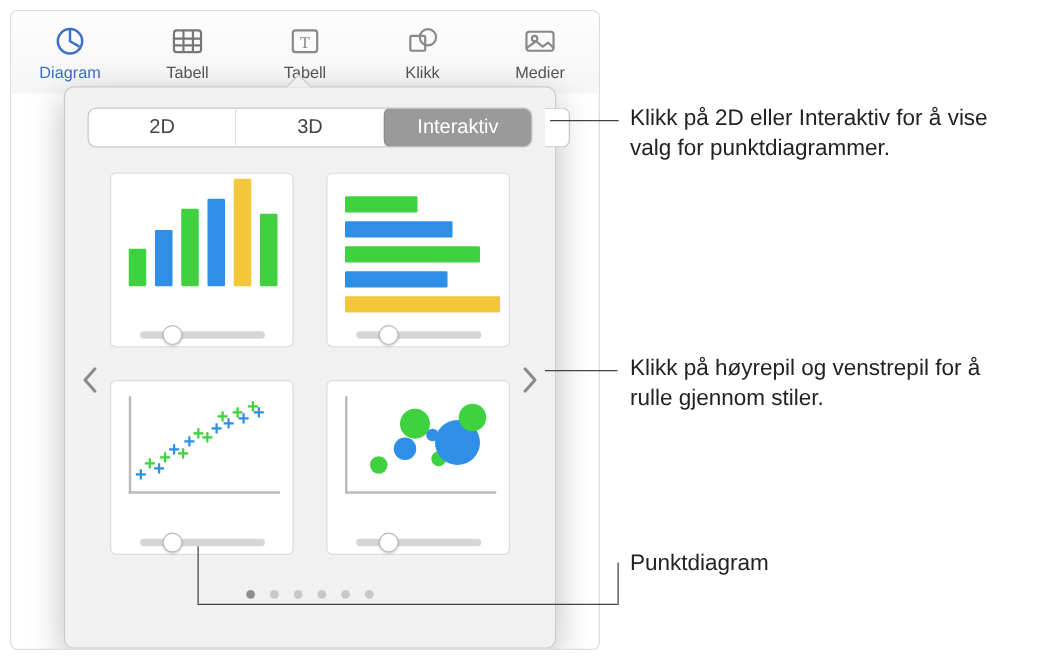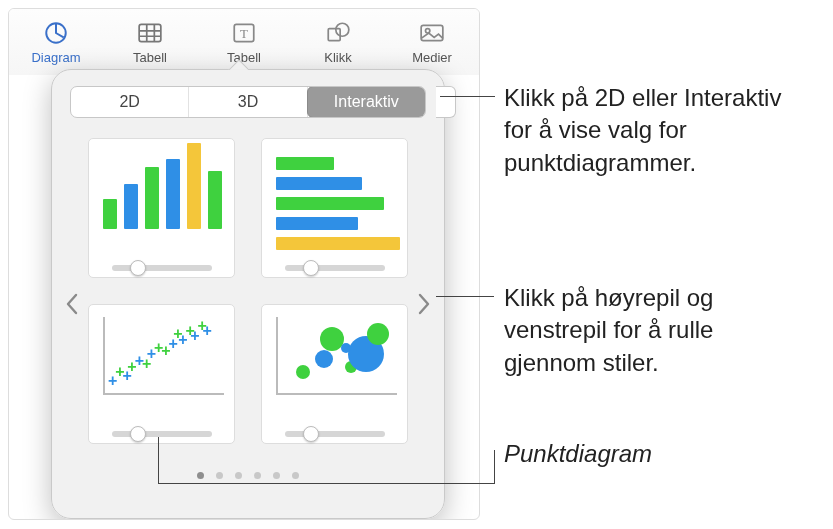--- a/index.html
+++ b/index.html
@@ -38,21 +38,21 @@
     width: 78px;
   }
   .toolbar-item.active { color: #3a70c9; }
   .toolbar-item svg { width: 26px; height: 26px; }
   .popover {
     position: absolute;
     left: 42px; top: 60px;
     width: 394px; height: 450px;
     background: #f0f0f0ee;
     border: 1px solid #c9c9c9;
-    border-radius: 20px;
+    border-radius: 8px;
     box-shadow: 0 8px 28px rgba(0,0,0,0.25);
   }
   .popover-arrow {
     position: absolute;
     top: -10px; left: 176px;
     width: 20px; height: 10px;
     overflow: hidden;
   }
   .popover-arrow::after {
     content: "";
@@ -152,21 +152,21 @@
   }
   .dot {
     width: 7px; height: 7px;
     border-radius: 50%;
     background: #c8c8c8;
     cursor: pointer;
   }
   .dot.active { background: #8e8e8e; }
   .callout {
     position: absolute;
-    font-size: 24px;
+    font-size: 18px;
     color: #222;
     line-height: 1.35;
   }
   .callout-line {
     position: absolute;
     background: #444;
     height: 1px;
   }
   .callout-line.v {
     width: 1px; height: auto;
@@ -367,13 +367,13 @@
 
 <div class="callout-line" style="left:440px; top:96px; width:55px;"></div>
 <div class="callout" style="left:504px; top:82px; width:310px;">Klikk på 2D eller Interaktiv for å vise valg for punktdiagrammer.</div>
 
 <div class="callout-line" style="left:436px; top:296px; width:58px;"></div>
 <div class="callout" style="left:504px; top:282px; width:300px;">Klikk på høyrepil og venstrepil for å rulle gjennom stiler.</div>
 
 <div class="callout-line v" style="left:158px; top:437px; height:46px;"></div>
 <div class="callout-line" style="left:158px; top:483px; width:336px;"></div>
 <div class="callout-line v" style="left:494px; top:450px; height:34px;"></div>
-<div class="callout" style="left:504px; top:438px;font-style:italic;">Punktdiagram</div>
+<div class="callout" style="left:504px; top:438px;">Punktdiagram</div>
 
 </body></html>

